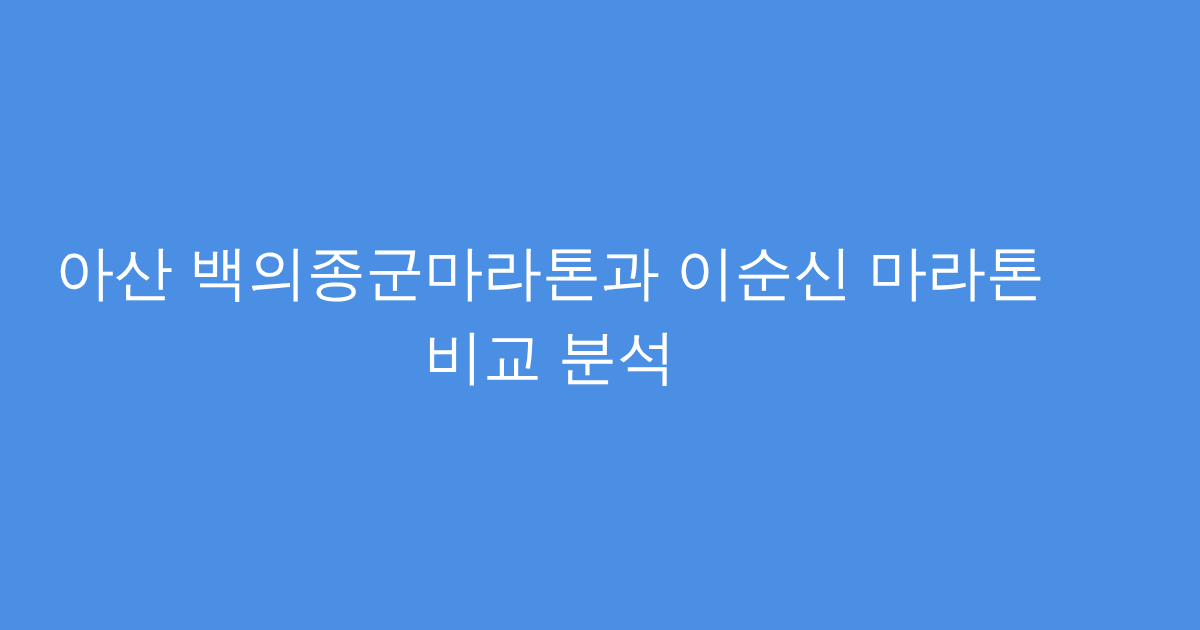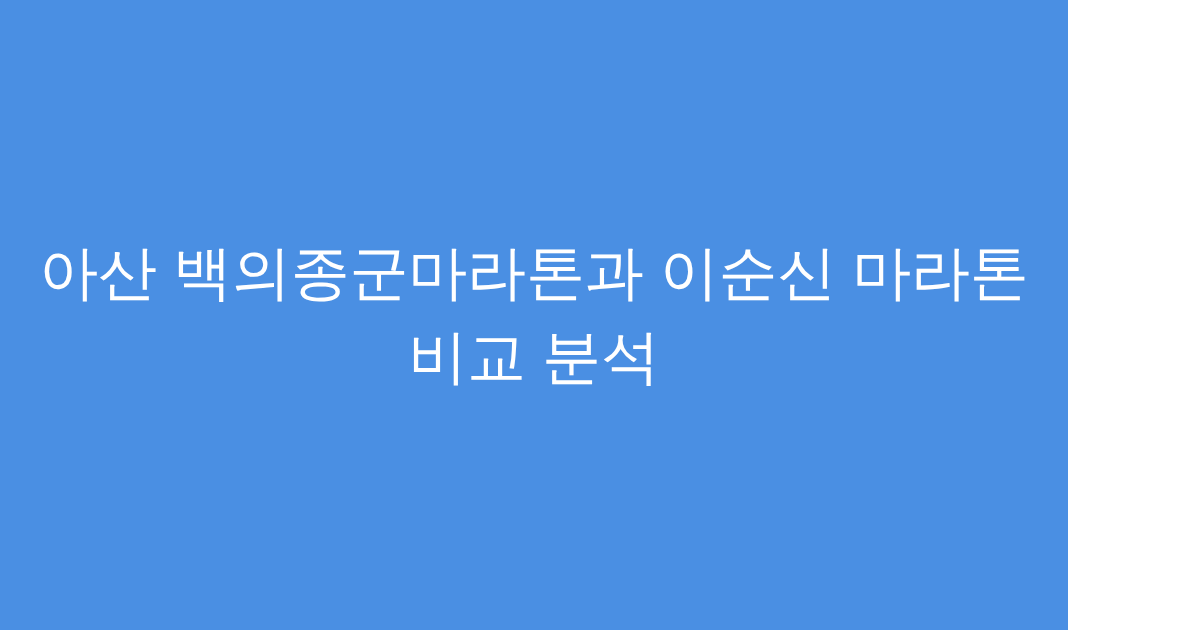--- a/index.html
+++ b/index.html
@@ -12,21 +12,21 @@
     width: 1200px;
     height: 630px;
     overflow: hidden;
     font-family: "Liberation Sans", "DejaVu Sans", sans-serif;
   }
 
   
   .og-card {
     position: relative;
     box-sizing: border-box;
-    width: 1068px;
+    width: 1200px;
     height: 630px;
     display: flex;
     align-items: center;
     justify-content: flex-start;
     background-color: #4a8fe3;   
   }
 
   .og-card__inner {
     width: 1100px;
     display: block;

